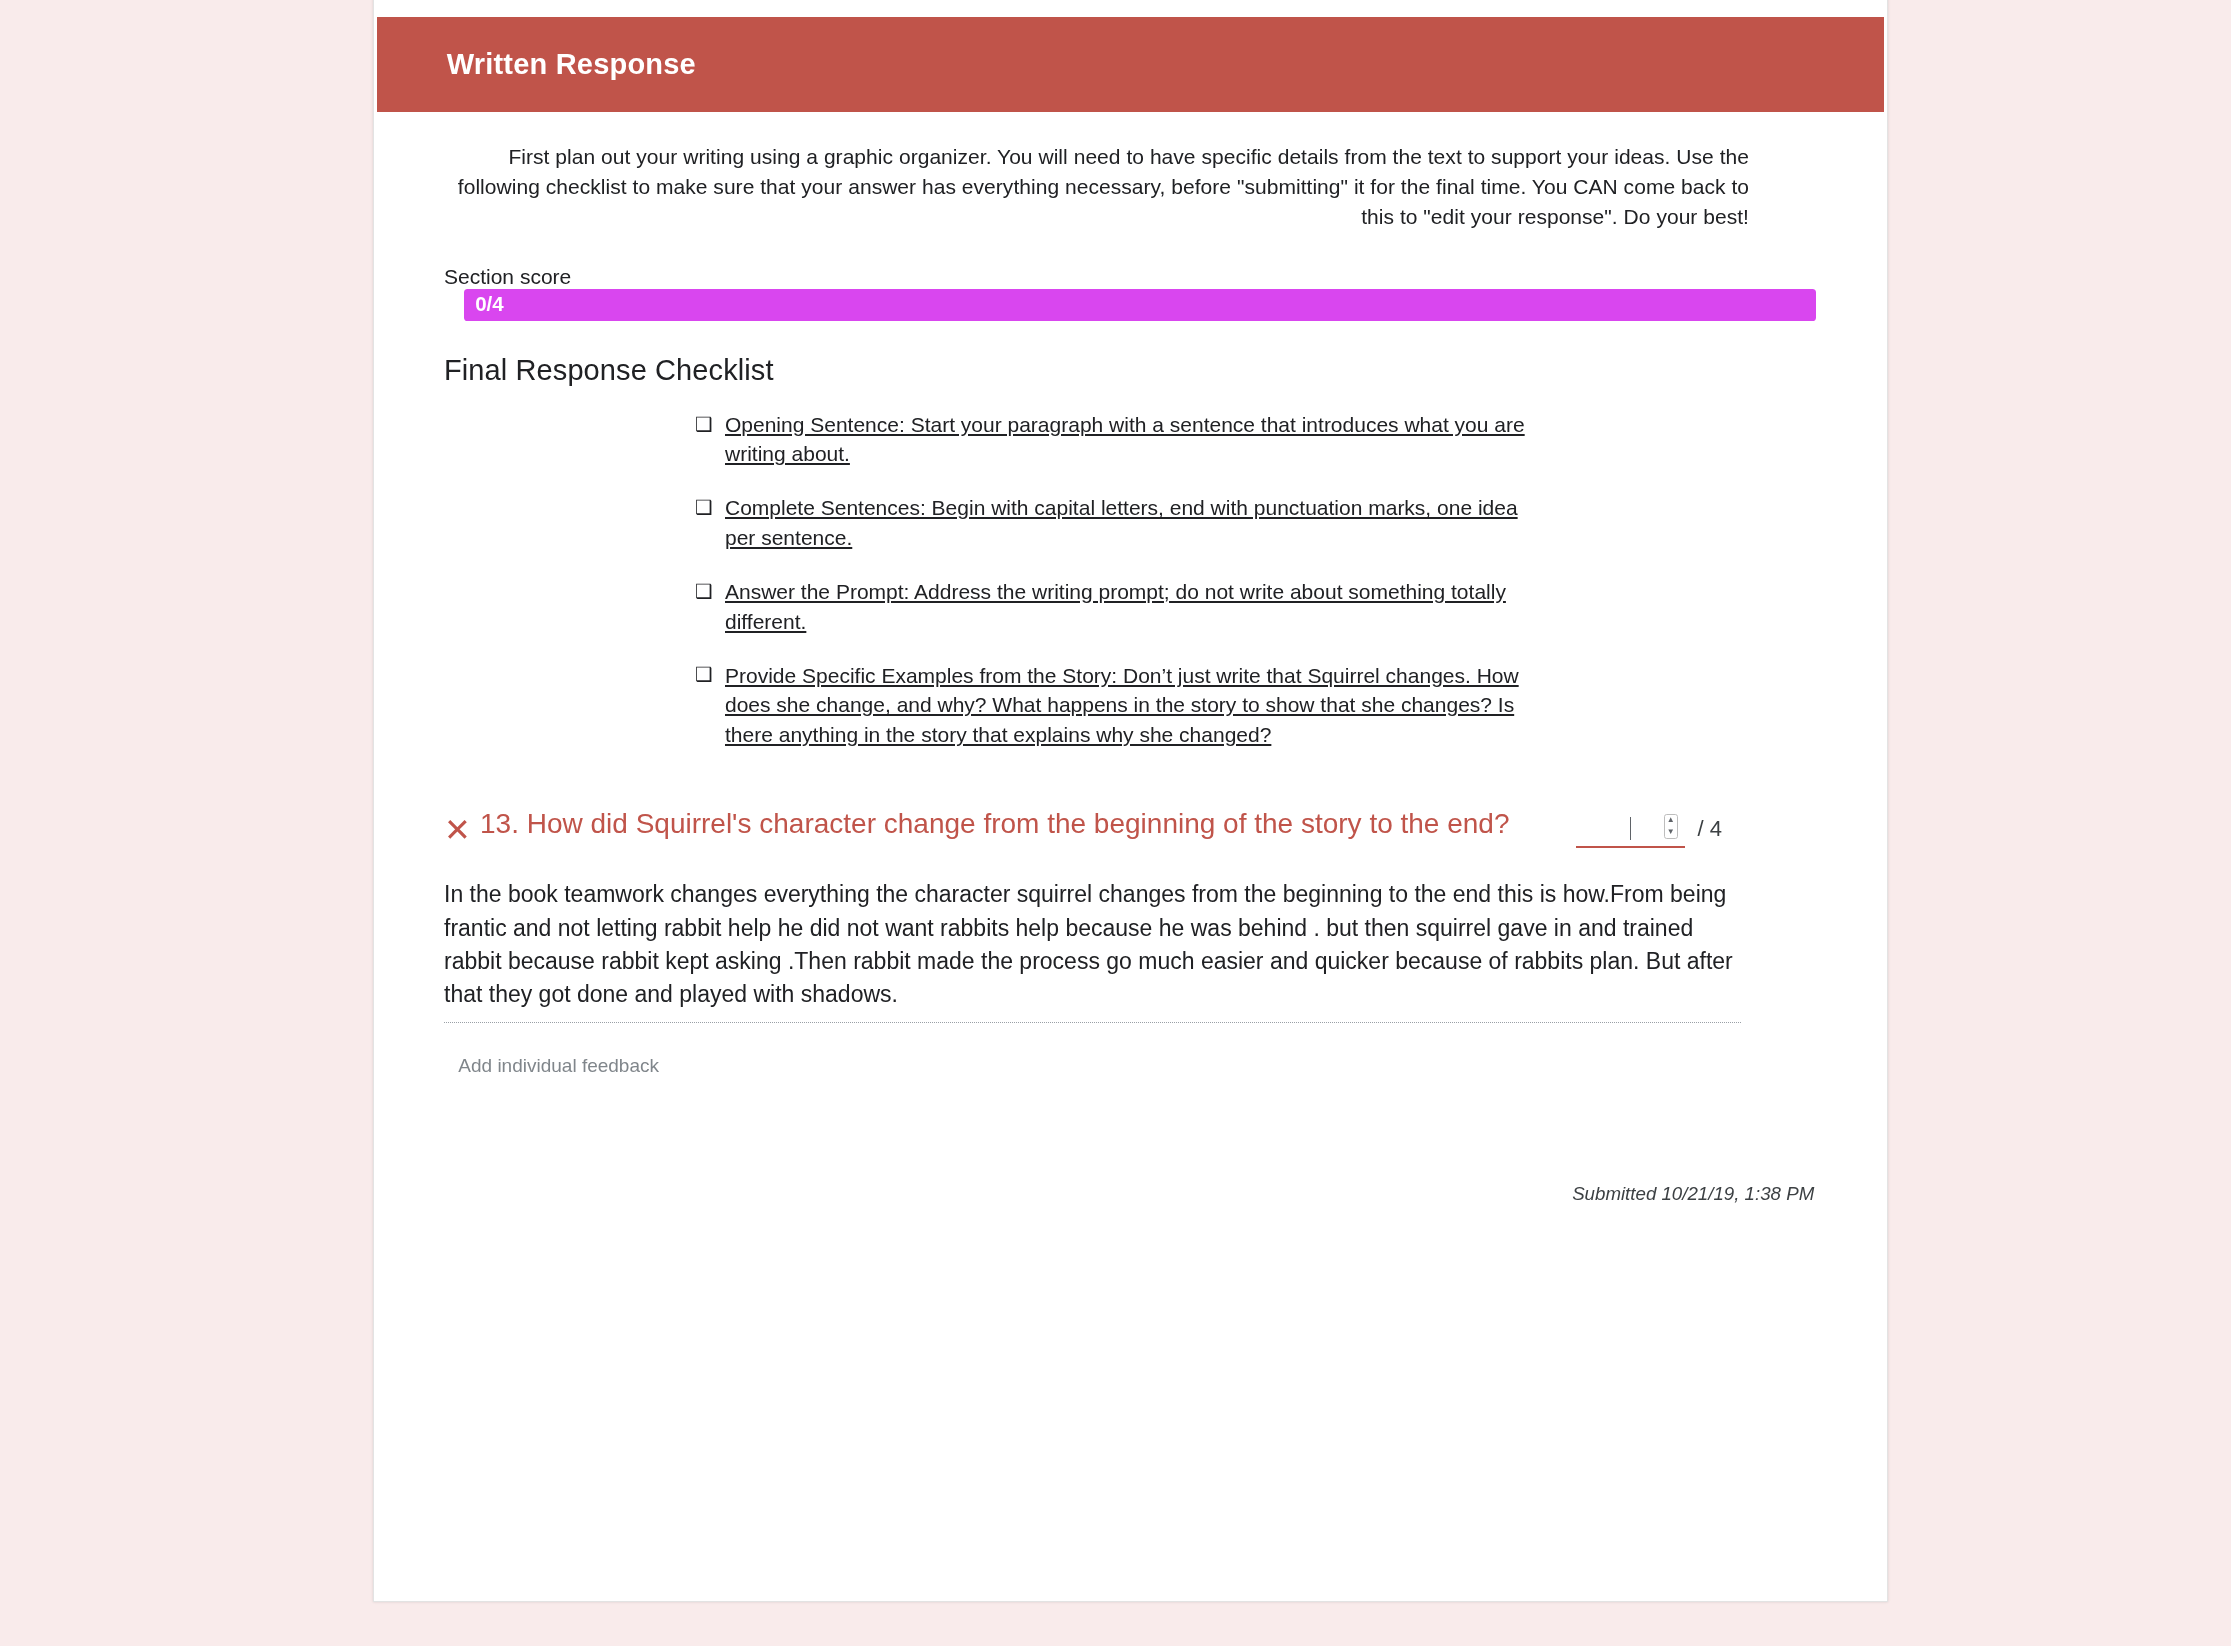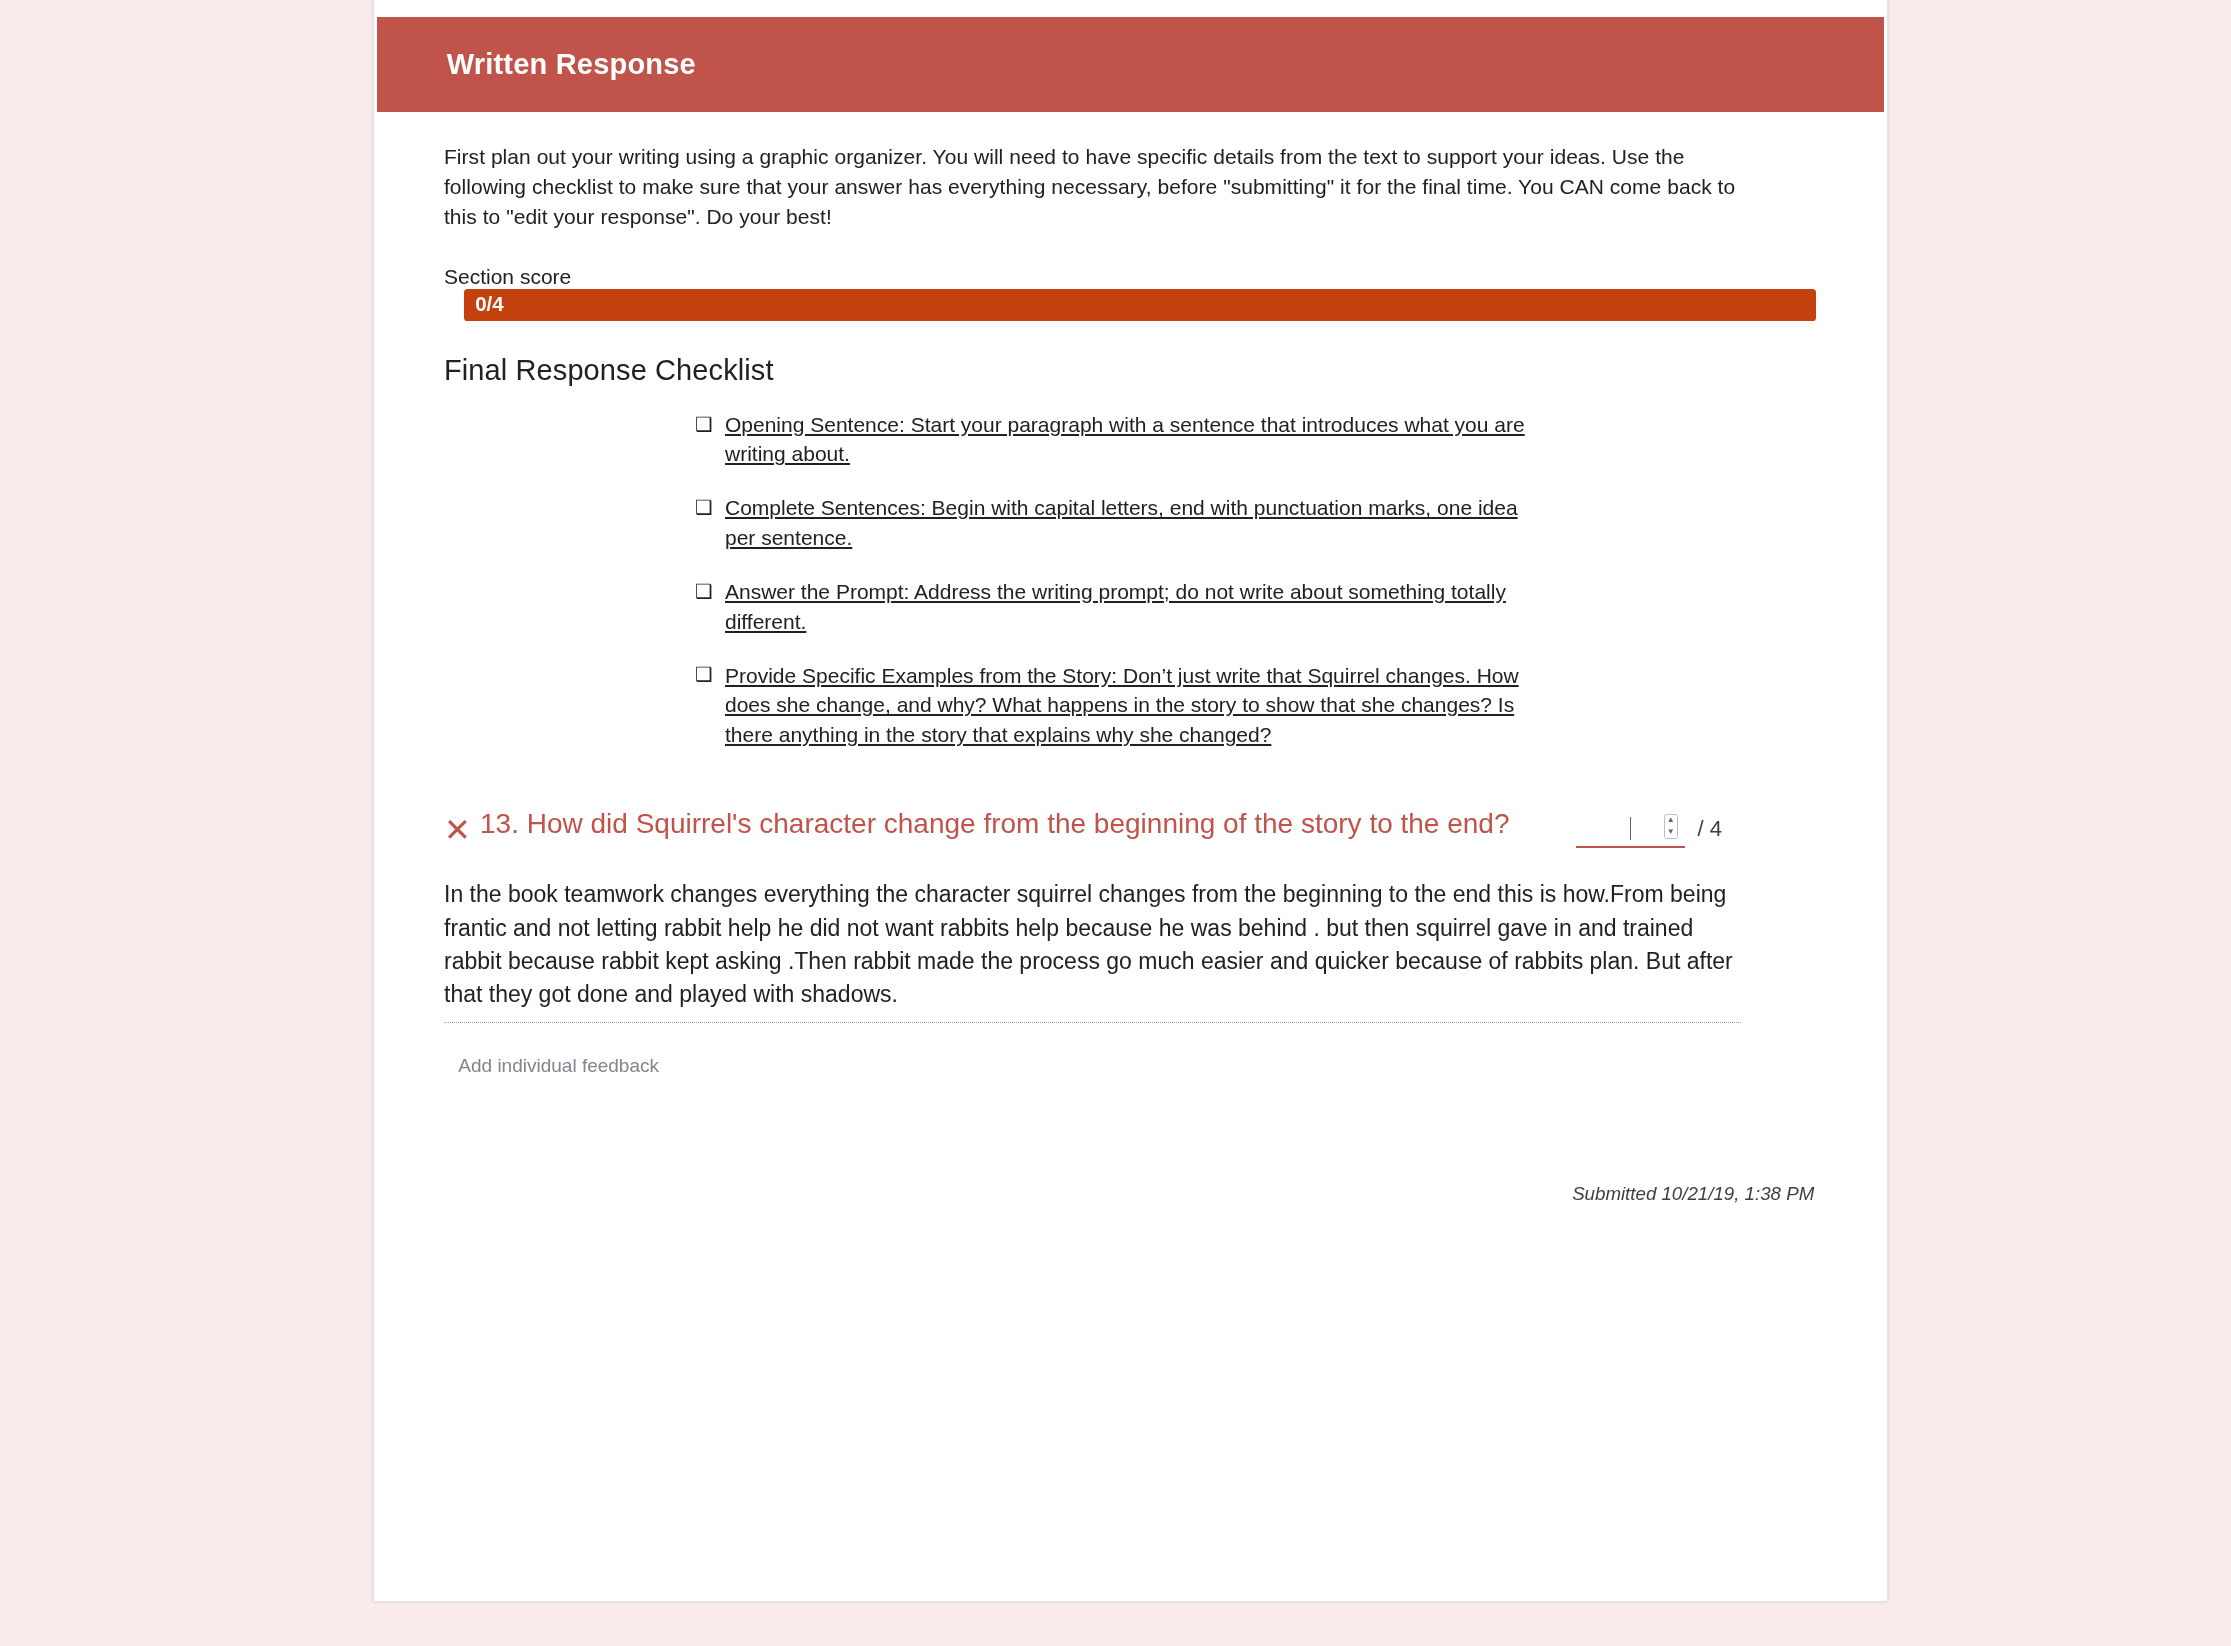--- a/index.html
+++ b/index.html
@@ -46,34 +46,35 @@
   .section-body {
     padding: 30px 71px 0 70px;
   }
 
   .intro {
     font-size: 21px;
     line-height: 1.42;
     color: #202124;
     max-width: 1305px;
     letter-spacing: 0.04px;
+    text-align: right;
   }
 
   .score-row {
     display: flex;
     margin-top: 34px;
     flex-direction: column;
   }
   .score-label {
     font-size: 21px;
     color: #202124;
   }
   .score-badge {
     margin-left: 19.6px;
-    background: #c2410c;
+    background: #d946ef;
     color: #fff;
     font-size: 20.5px;
     font-weight: bold;
     border-radius: 3.6px;
     padding: 4.5px 11.6px 6.2px 11.6px;
     line-height: 1;
   }
 
   .checklist-title {
     font-size: 29px;

